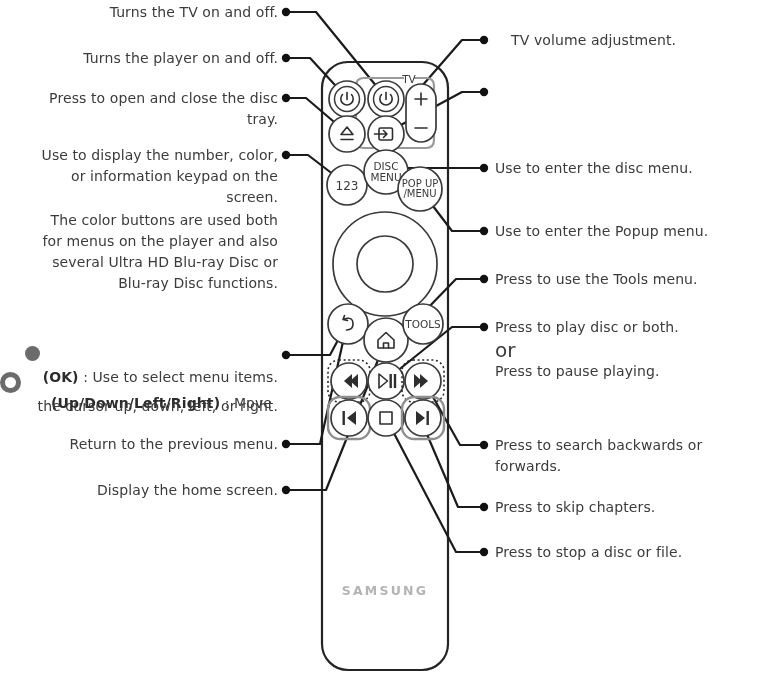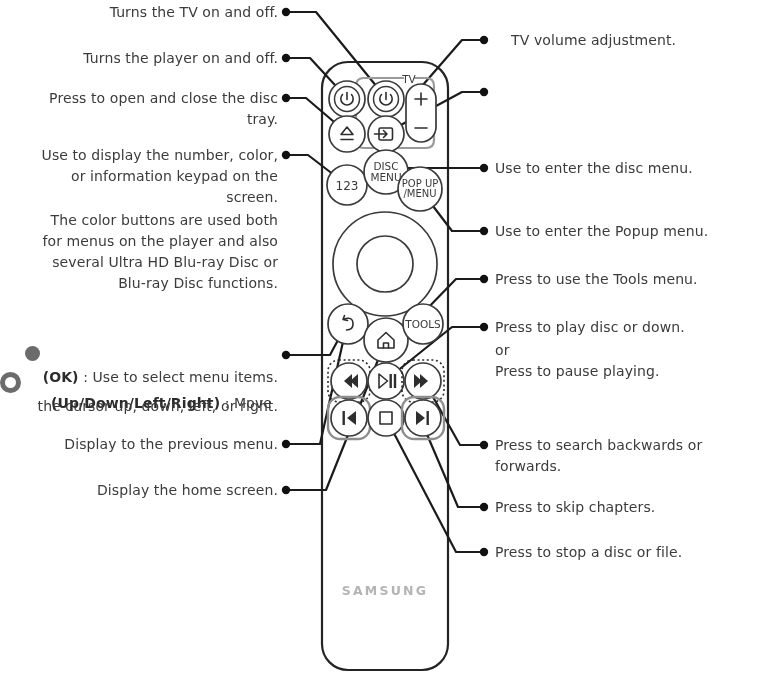--- a/index.html
+++ b/index.html
@@ -262,35 +262,35 @@
   </div>
 
   <div class="bulletline" style="left:0;top:372px;width:272px;justify-content:space-between;gap:23px;">
     <span class="glyph-ring"></span>
     <span class="cap" style="position:static;margin-left:3px;">
       <b>(Up/Down/Left/Right)</b><span> : Move</span>
     </span>
   </div>
   <div class="cap left" style="left:6px;top:396px;width:272px;">the cursor up, down, left, or right.</div>
 
-  <div class="cap left" style="left:10px;top:434px;width:268px;">Display to the previous menu.</div>
+  <div class="cap left" style="left:10px;top:434px;width:268px;">Return to the previous menu.</div>
 
   <div class="cap left" style="left:10px;top:480px;width:268px;">Display the home screen.</div>
 
   <div class="cap right" style="left:495px;top:30px;width:262px;margin-left:16px;">TV volume adjustment.</div>
 
 
   <div class="cap right" style="left:495px;top:158px;width:262px;">Use to enter the disc menu.</div>
 
   <div class="cap right" style="left:495px;top:221px;width:262px;">Use to enter the Popup menu.</div>
 
   <div class="cap right" style="left:495px;top:269px;width:262px;">Press to use the Tools menu.</div>
 
-  <div class="cap right" style="left:495px;top:317px;width:262px;">Press to play disc or down.</div>
-  <div class="cap right" style="left:495px;top:340px;width:262px;font-size:14px;">or</div>
+  <div class="cap right" style="left:495px;top:317px;width:262px;">Press to play disc or both.</div>
+  <div class="cap right" style="left:495px;top:340px;width:262px;font-size:20px;">or</div>
   <div class="cap right" style="left:495px;top:361px;width:262px;">Press to pause playing.</div>
 
   <div class="cap right" style="left:495px;top:435px;width:262px;">Press to search backwards or
 forwards.</div>
 
   <div class="cap right" style="left:495px;top:497px;width:262px;">Press to skip chapters.</div>
 
   <div class="cap right" style="left:495px;top:542px;width:262px;">Press to stop a disc or file.</div>
 
 </div>

